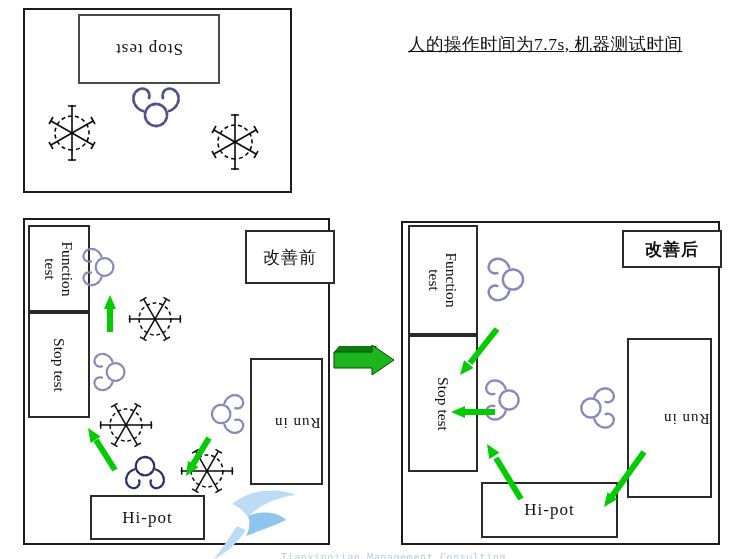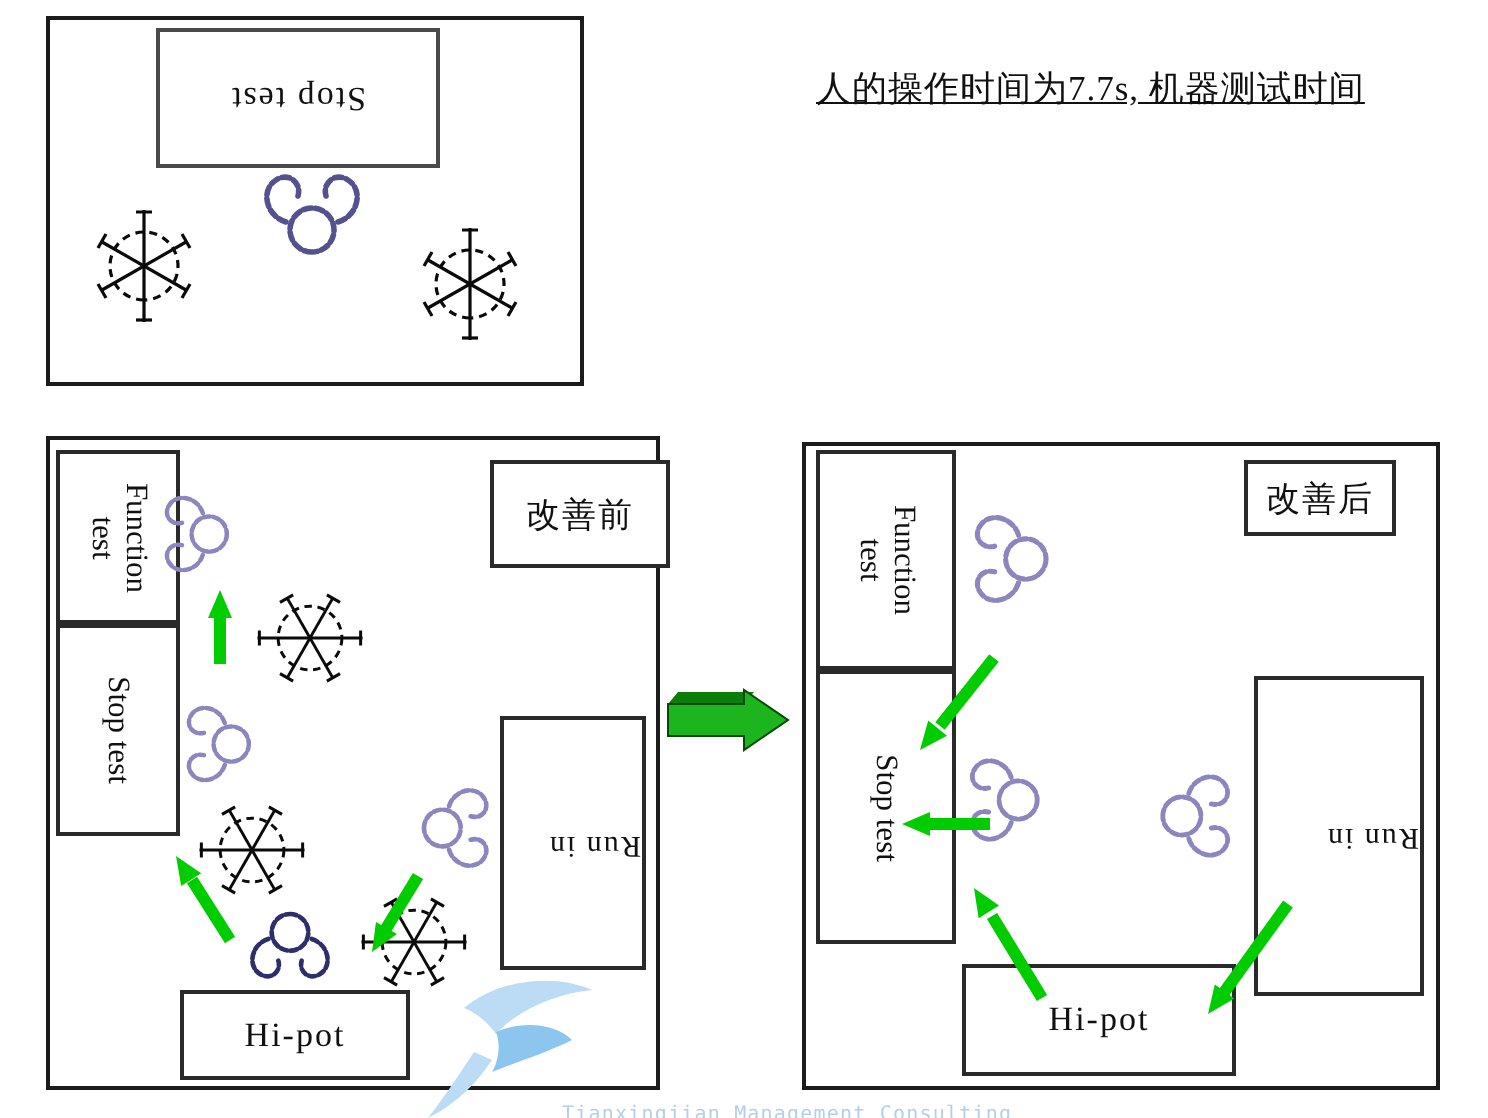--- a/index.html
+++ b/index.html
@@ -121,21 +121,21 @@
     </svg>
 
   <div class="frame" style="left:401px;top:221px;width:319px;height:324px;"></div>
 
   <div class="box" style="left:408px;top:225px;width:70px;height:110px;">
     <div class="vtext">Function test</div>
   </div>
   <div class="box" style="left:408px;top:335px;width:70px;height:137px;">
     <div class="vtext single">Stop test</div>
   </div>
-  <div class="box" style="left:622px;top:230px;width:76px;height:38px;">
+  <div class="box" style="left:622px;top:230px;width:100px;height:38px;font-weight:bold;">
     <div class="clabel">改善后</div>
   </div>
   <div class="box" style="left:627px;top:338px;width:85px;height:160px;">
     <div class="rot180">Run in</div>
   </div>
   <div class="box" style="left:481px;top:482px;width:137px;height:56px;">
     <div class="clabel">Hi-pot</div>
   </div>
 
   <svg class="icon person" viewBox="0 0 60 60" style="left:479px;top:252px;width:55px;height:55px;">

